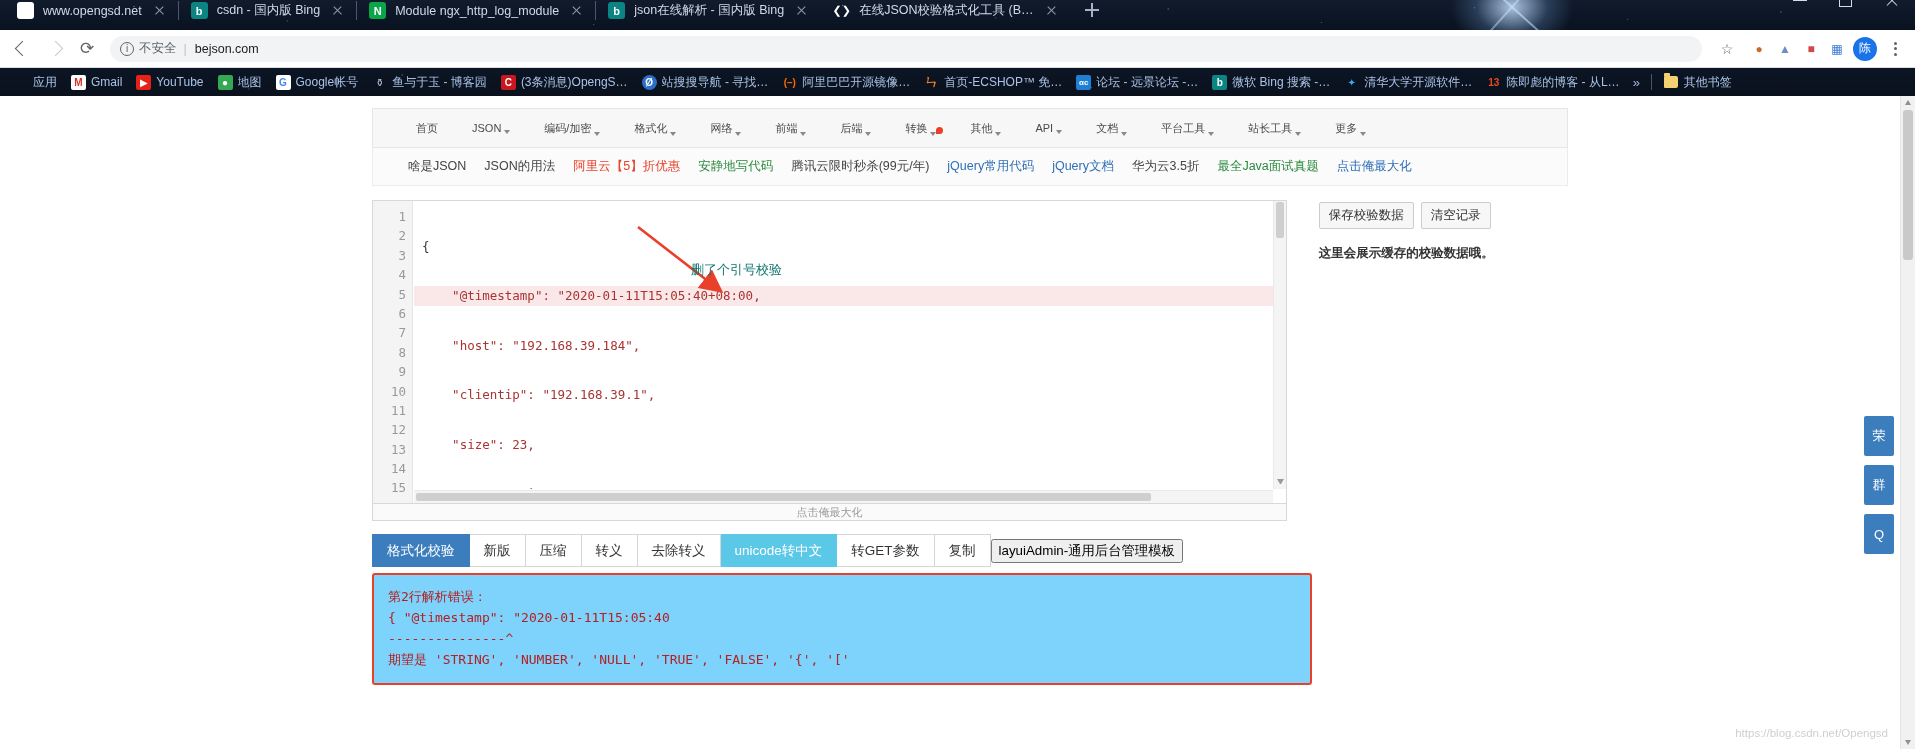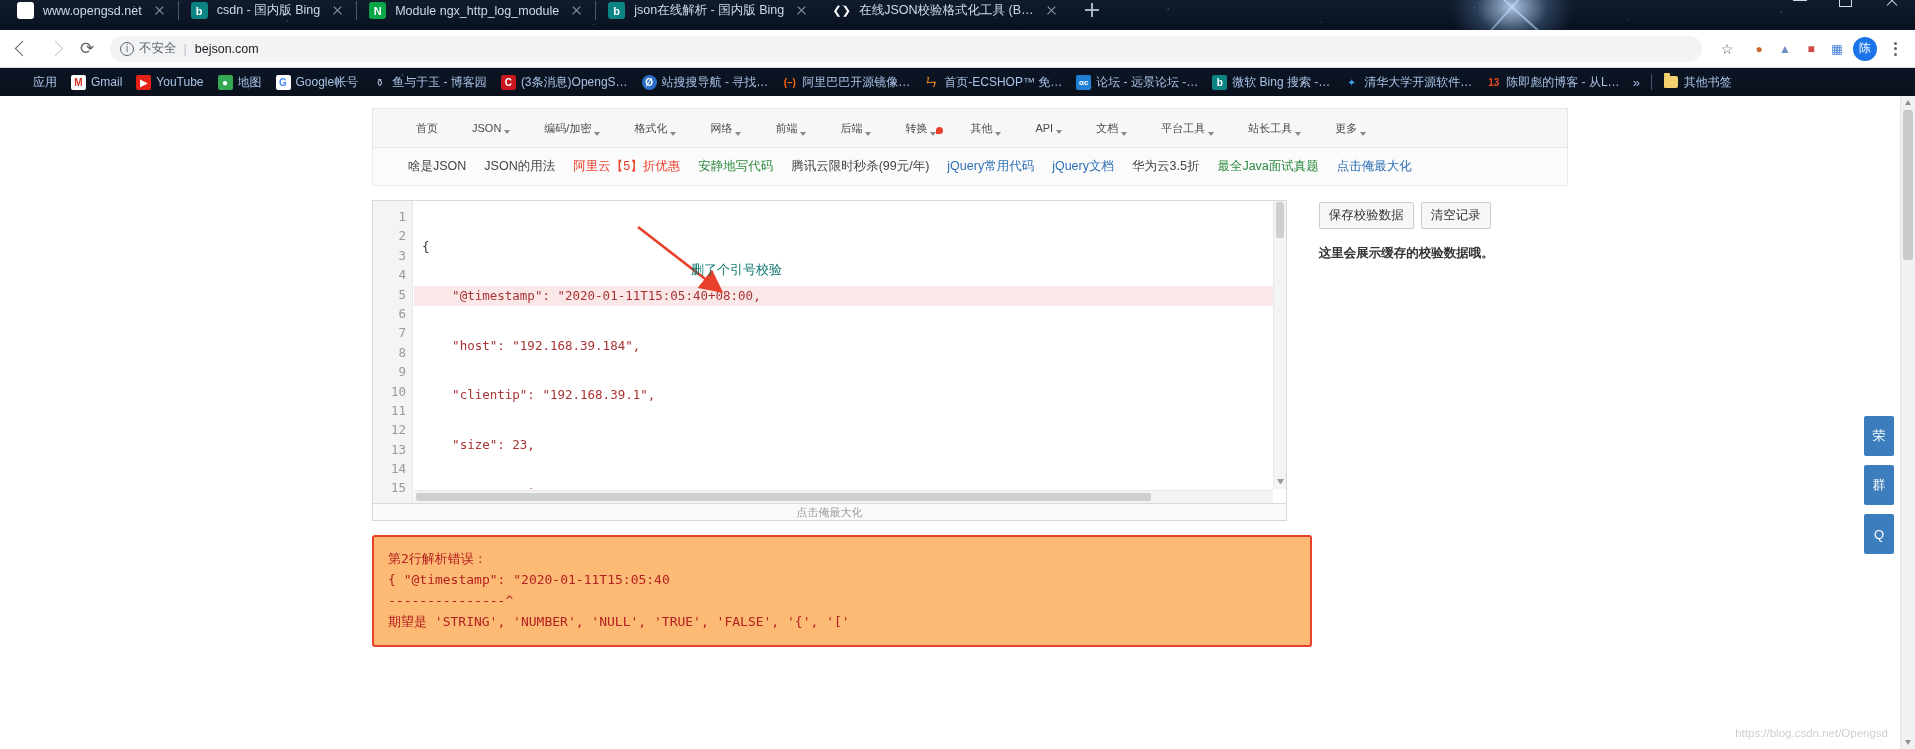--- a/index.html
+++ b/index.html
@@ -209,21 +209,21 @@
   
   .actions{ display:flex; align-items:center; margin-top:13px; margin-left:0; }
   .btn{ height:33px; padding:0 14px; display:flex; align-items:center; font-size:13.5px;
         border:1px solid #d6d6d6; border-left:none; background:#fff; color:#333; white-space:nowrap; }
   .btn:first-child{ border-left:1px solid #2c6da4; }
   .btn.primary{ background:#3b7dbd; border-color:#3b7dbd; color:#fff; }
   .btn.cyan{ background:#5bc8e8; border-color:#5bc8e8; color:#fff; }
 
   
   .errbox{
-    margin-top:14px; border:2px solid #e8402a; background:#fdba74; border-radius:3px;
+    margin-top:6px; border:2px solid #e8402a; background:#7dd3fc; border-radius:3px;
     padding:11px 14px 13px 14px; width:940px;
   }
   .errbox .l{ color:#b32121; font-size:13px; line-height:1.62;
               font-family:"DejaVu Sans Mono","Liberation Mono",monospace; white-space:pre; }
 
   
   .rail{ position:absolute; right:6px; top:320px; display:flex; flex-direction:column; gap:9px; }
   .railbtn{ width:30px; height:40px; background:#3b7dbd; color:#fff; font-size:13px;
             display:flex; align-items:center; justify-content:center; border-radius:2px; }
   .railbtn.c2{ background:#3b7dbd; }
@@ -550,20 +550,31 @@
 
           <div class="rightCol">
             <div class="rbtns">
               <button class="rbtn">保存校验数据</button>
               <button class="rbtn">清空记录</button>
             </div>
             <div class="rnote">这里会展示缓存的校验数据哦。</div>
           </div>
         </div>
 
+        <div class="actions">
+          <button class="btn primary">格式化校验</button>
+          <button class="btn">新版</button>
+          <button class="btn">压缩</button>
+          <button class="btn">转义</button>
+          <button class="btn">去除转义</button>
+          <button class="btn cyan">unicode转中文</button>
+          <button class="btn">转GET参数</button>
+          <button class="btn">复制</button>
+          <button class="green">layuiAdmin-通用后台管理模板</button>
+        </div>
 
         <div class="errbox">
           <div class="l">第2行解析错误：</div>
           <div class="l">{ "@timestamp": "2020-01-11T15:05:40</div>
           <div class="l">---------------^</div>
           <div class="l">期望是 'STRING', 'NUMBER', 'NULL', 'TRUE', 'FALSE', '{', '['</div>
         </div>
 
       </div>
 

